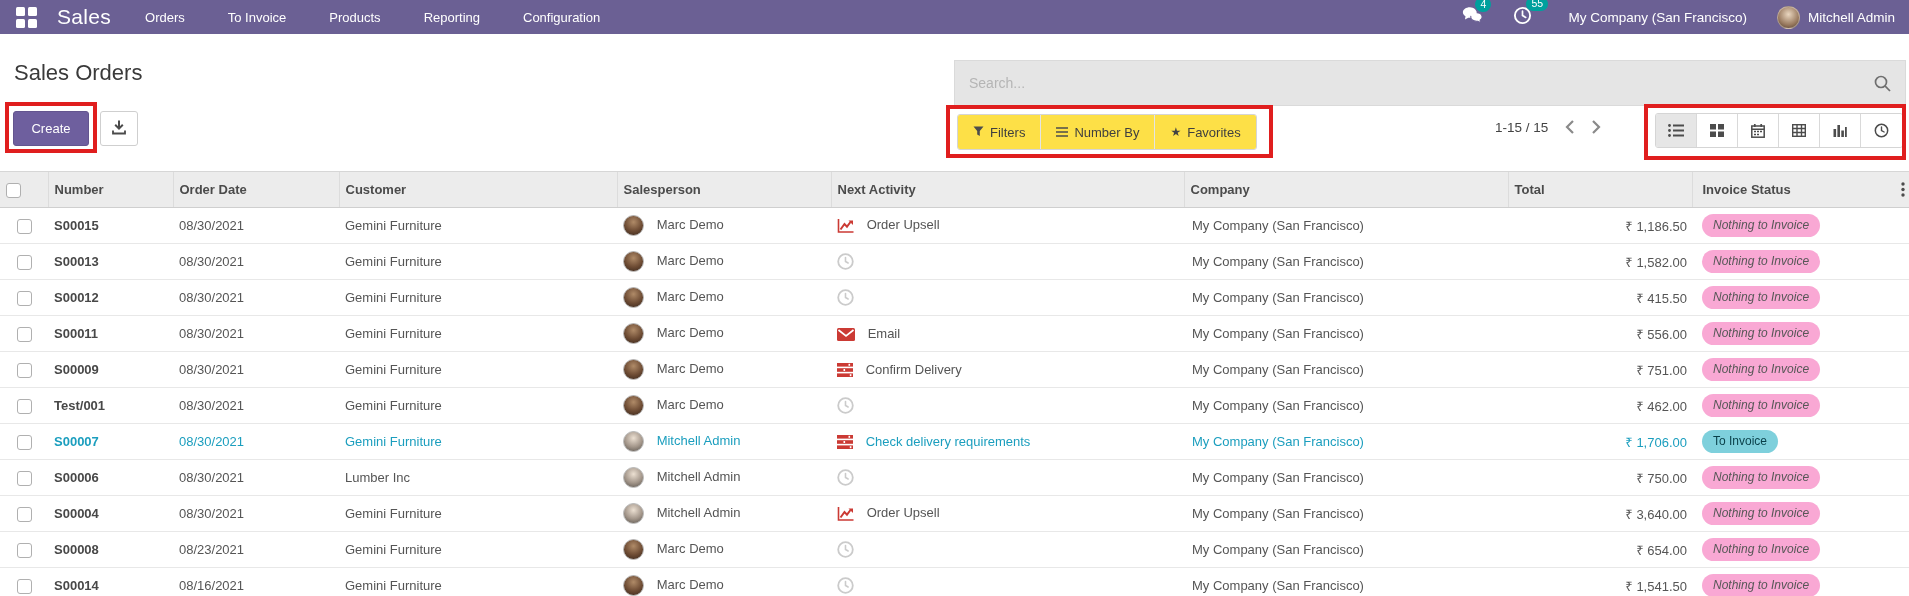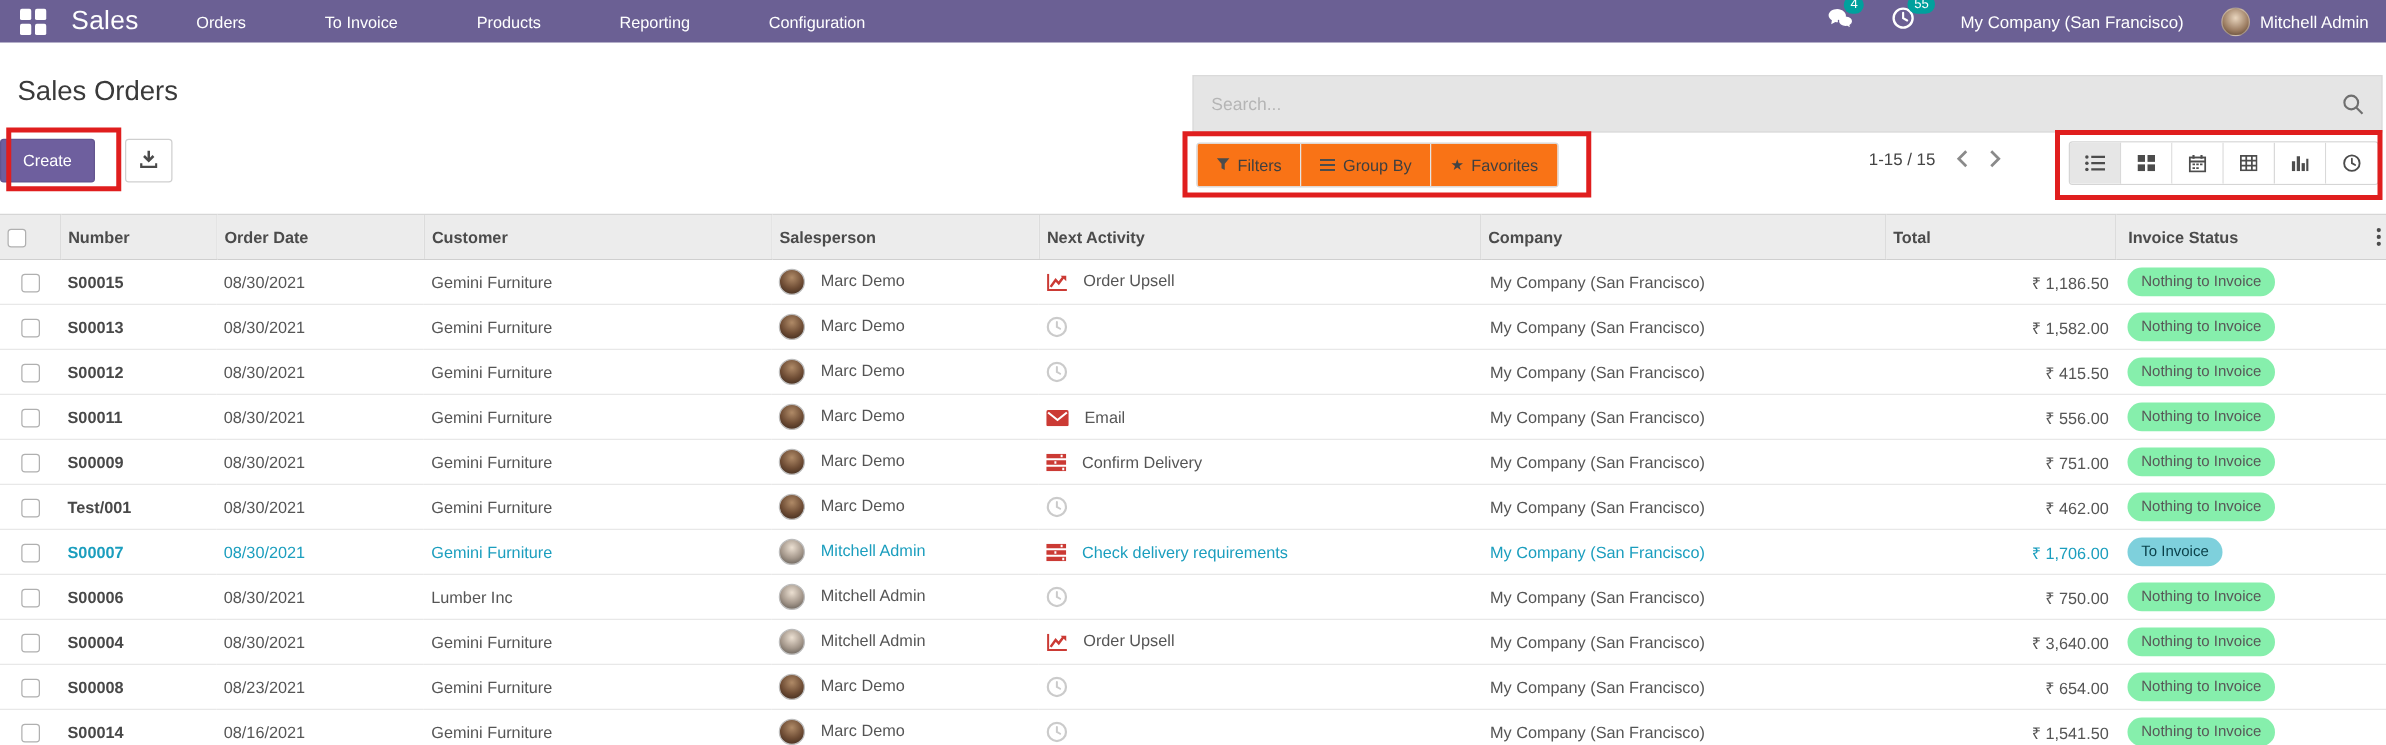--- a/index.html
+++ b/index.html
@@ -6,51 +6,51 @@
   body { font-family:"Liberation Sans", sans-serif; background:#fff; }
   .screen { position:relative; width:1909px; height:596px; background:#fff; overflow:hidden; }
 
   
   .topbar { position:absolute; top:0; left:0; width:100%; height:34px; background:#6b6094;
             display:flex; align-items:center; color:#fff; padding:0 14px; }
   .apps-icon { width:21px; height:21px; display:grid; grid-template-columns:9px 9px; grid-template-rows:9px 9px;
                gap:3px; margin-left:2px; cursor:pointer; }
   .apps-icon span { background:#fff; border-radius:1.5px; }
   .brand { font-size:21px; margin-left:20px; letter-spacing:.3px; cursor:pointer; }
-  .nav-menu { display:flex; margin-left:46px;gap:20px; }
+  .nav-menu { display:flex; margin-left:34px; }
   .nav-item { font-size:13px; margin-right:43px; cursor:pointer; white-space:nowrap; }
   .nav-right { margin-left:auto; display:flex; align-items:center; }
   .icon-btn { position:relative; margin-right:30px; cursor:pointer; display:flex; align-items:center; }
   .badge-count { position:absolute; top:-9px; left:13px; background:#00a09d; color:#fff; font-size:10.5px;
                  border-radius:9px; padding:1.5px 5px; line-height:1.1; }
   .company-name { font-size:13.5px; margin:0 30px 0 6px; cursor:pointer; white-space:nowrap; }
   .avatar-top { width:23px; height:23px; border-radius:50%; margin-right:8px;
                 background:radial-gradient(circle at 50% 35%, #e9d6bf 0%, #9a7b60 60%, #4f3a2a 100%);
                 border:1px solid rgba(255,255,255,.35); }
   .user-name { font-size:13.5px; cursor:pointer; white-space:nowrap; }
 
   
   .panel { position:absolute; top:49px; left:0; width:100%; height:83px; background:#fff;padding-left:10px; }
   .page-title { position:absolute; left:14px; top:11px; font-size:22px; color:#3a3a3a; }
-  .btn-create { position:absolute; left:0; top:62px; width:76px; height:35px; background:#6e5f9e;
+  .btn-create { position:absolute; left:13px; top:62px; width:76px; height:35px; background:#6e5f9e;
                 border:1px solid #63558f; border-radius:3px; color:#fff; font-size:13px; cursor:pointer;
                 font-family:"Liberation Sans",sans-serif; }
   .btn-export { position:absolute; left:100px; top:62px; width:38px; height:35px; background:#fff;
                 border:1px solid #cfcfcf; border-radius:3px; cursor:pointer; display:flex;
                 align-items:center; justify-content:center; }
   .search-box { position:absolute; left:954px; top:11px; width:952px; height:46px; border:1px solid #dadada;
                 background:#e5e5e5; display:flex; align-items:center; }
   .search-box input { flex:1; border:none; outline:none; font-size:14px; color:#555; padding:0 14px;
                       font-family:"Liberation Sans",sans-serif; background:transparent; }
   .search-box input::placeholder { color:#b5b5b5; }
   .search-glass { margin-right:14px; cursor:pointer; display:flex; }
   .filter-group { position:absolute; left:957px; top:65px; display:flex; background:#fff;
                   border:1px solid #d5d5d5; border-radius:3px; overflow:hidden; height:36px; }
   .fg-btn { display:flex; align-items:center; gap:6px; padding:0 15px; font-size:13px; color:#3f3f3f;
-            background:#f97316; border:none; border-right:1px solid #e4e4e4; cursor:pointer;
+            background:#fde047; border:none; border-right:1px solid #e4e4e4; cursor:pointer;
             font-family:"Liberation Sans",sans-serif; }
   .fg-btn:last-child { border-right:none; }
   .star-glyph { font-size:12px; color:#434343; }
   .pager { position:absolute; left:1495px; top:70px; display:flex; align-items:center; }
   .pager-text { font-size:13.5px; color:#444; }
   .pager-arrow { margin-left:16px; cursor:pointer; display:flex; }
   .switcher { position:absolute; left:1655px; top:64px; display:flex; border:1px solid #d5d5d5;
               border-radius:3px; overflow:hidden; height:35px; background:#fff; }
   .sw-btn { width:41px; display:flex; align-items:center; justify-content:center; background:#fff;
             border:none; border-right:1px solid #d9d9d9; cursor:pointer; }
@@ -80,21 +80,21 @@
   .c-company-h { padding-left:8px; }
   td.c-company { padding-left:8px; }
   .c-total { text-align:right; padding-right:5px !important;margin-top:32px; }
   .c-status { padding-left:10px !important; }
   .av { display:inline-block; width:21px; height:21px; border-radius:50%; vertical-align:middle;
         margin-right:9px; border:1px solid #bdbdbd; }
   .av-marc { background:radial-gradient(circle at 50% 32%, #b08b68 0%, #6e4c34 55%, #35241a 100%); }
   .av-mitchell { background:radial-gradient(circle at 50% 32%, #ece0d2 0%, #a3968a 55%, #55504a 100%); }
   .ai { display:inline-flex; vertical-align:middle; margin-right:9px; }
   .badge { display:inline-block; padding:4px 11px; border-radius:12px; font-size:12px; line-height:1.2; }
-  .b-none { background:#86efac; color:#575757; }
+  .b-none { background:#f9a8d4; color:#575757;font-style:italic; }
   .b-toinv { background:#7ed0dc; color:#093f48; }
   tr.hl td, tr.hl td.c-num { color:#1b9ebe; }
   .opt-cols { position:absolute; right:4px; top:10px; display:flex; cursor:pointer; }
 </style>
 </head>
 <body>
 
 <div class="screen">
 
   <nav class="topbar">
@@ -164,21 +164,21 @@
       <button class="fg-btn">
         <span><svg width="11" height="11" viewBox="0 0 11 11">
               <path d="M0.5 0.5h10L6.8 5v5L4.2 8.5V5z" fill="#4c4c4c"></path>
             </svg></span>
         <span>Filters</span>
       </button>
       <button class="fg-btn">
         <span><svg width="12" height="10" viewBox="0 0 12 10">
               <path d="M0 1h12M0 5h12M0 9h12" stroke="#4c4c4c" stroke-width="1.6"></path>
             </svg></span>
-        <span>Group By</span>
+        <span>Number By</span>
       </button>
       <button class="fg-btn">
         <span class="star-glyph">★</span>
         <span>Favorites</span>
       </button>
     </div>
 
     <div class="pager">
       <span class="pager-text">1-15 / 15</span>
       <span class="pager-arrow">

